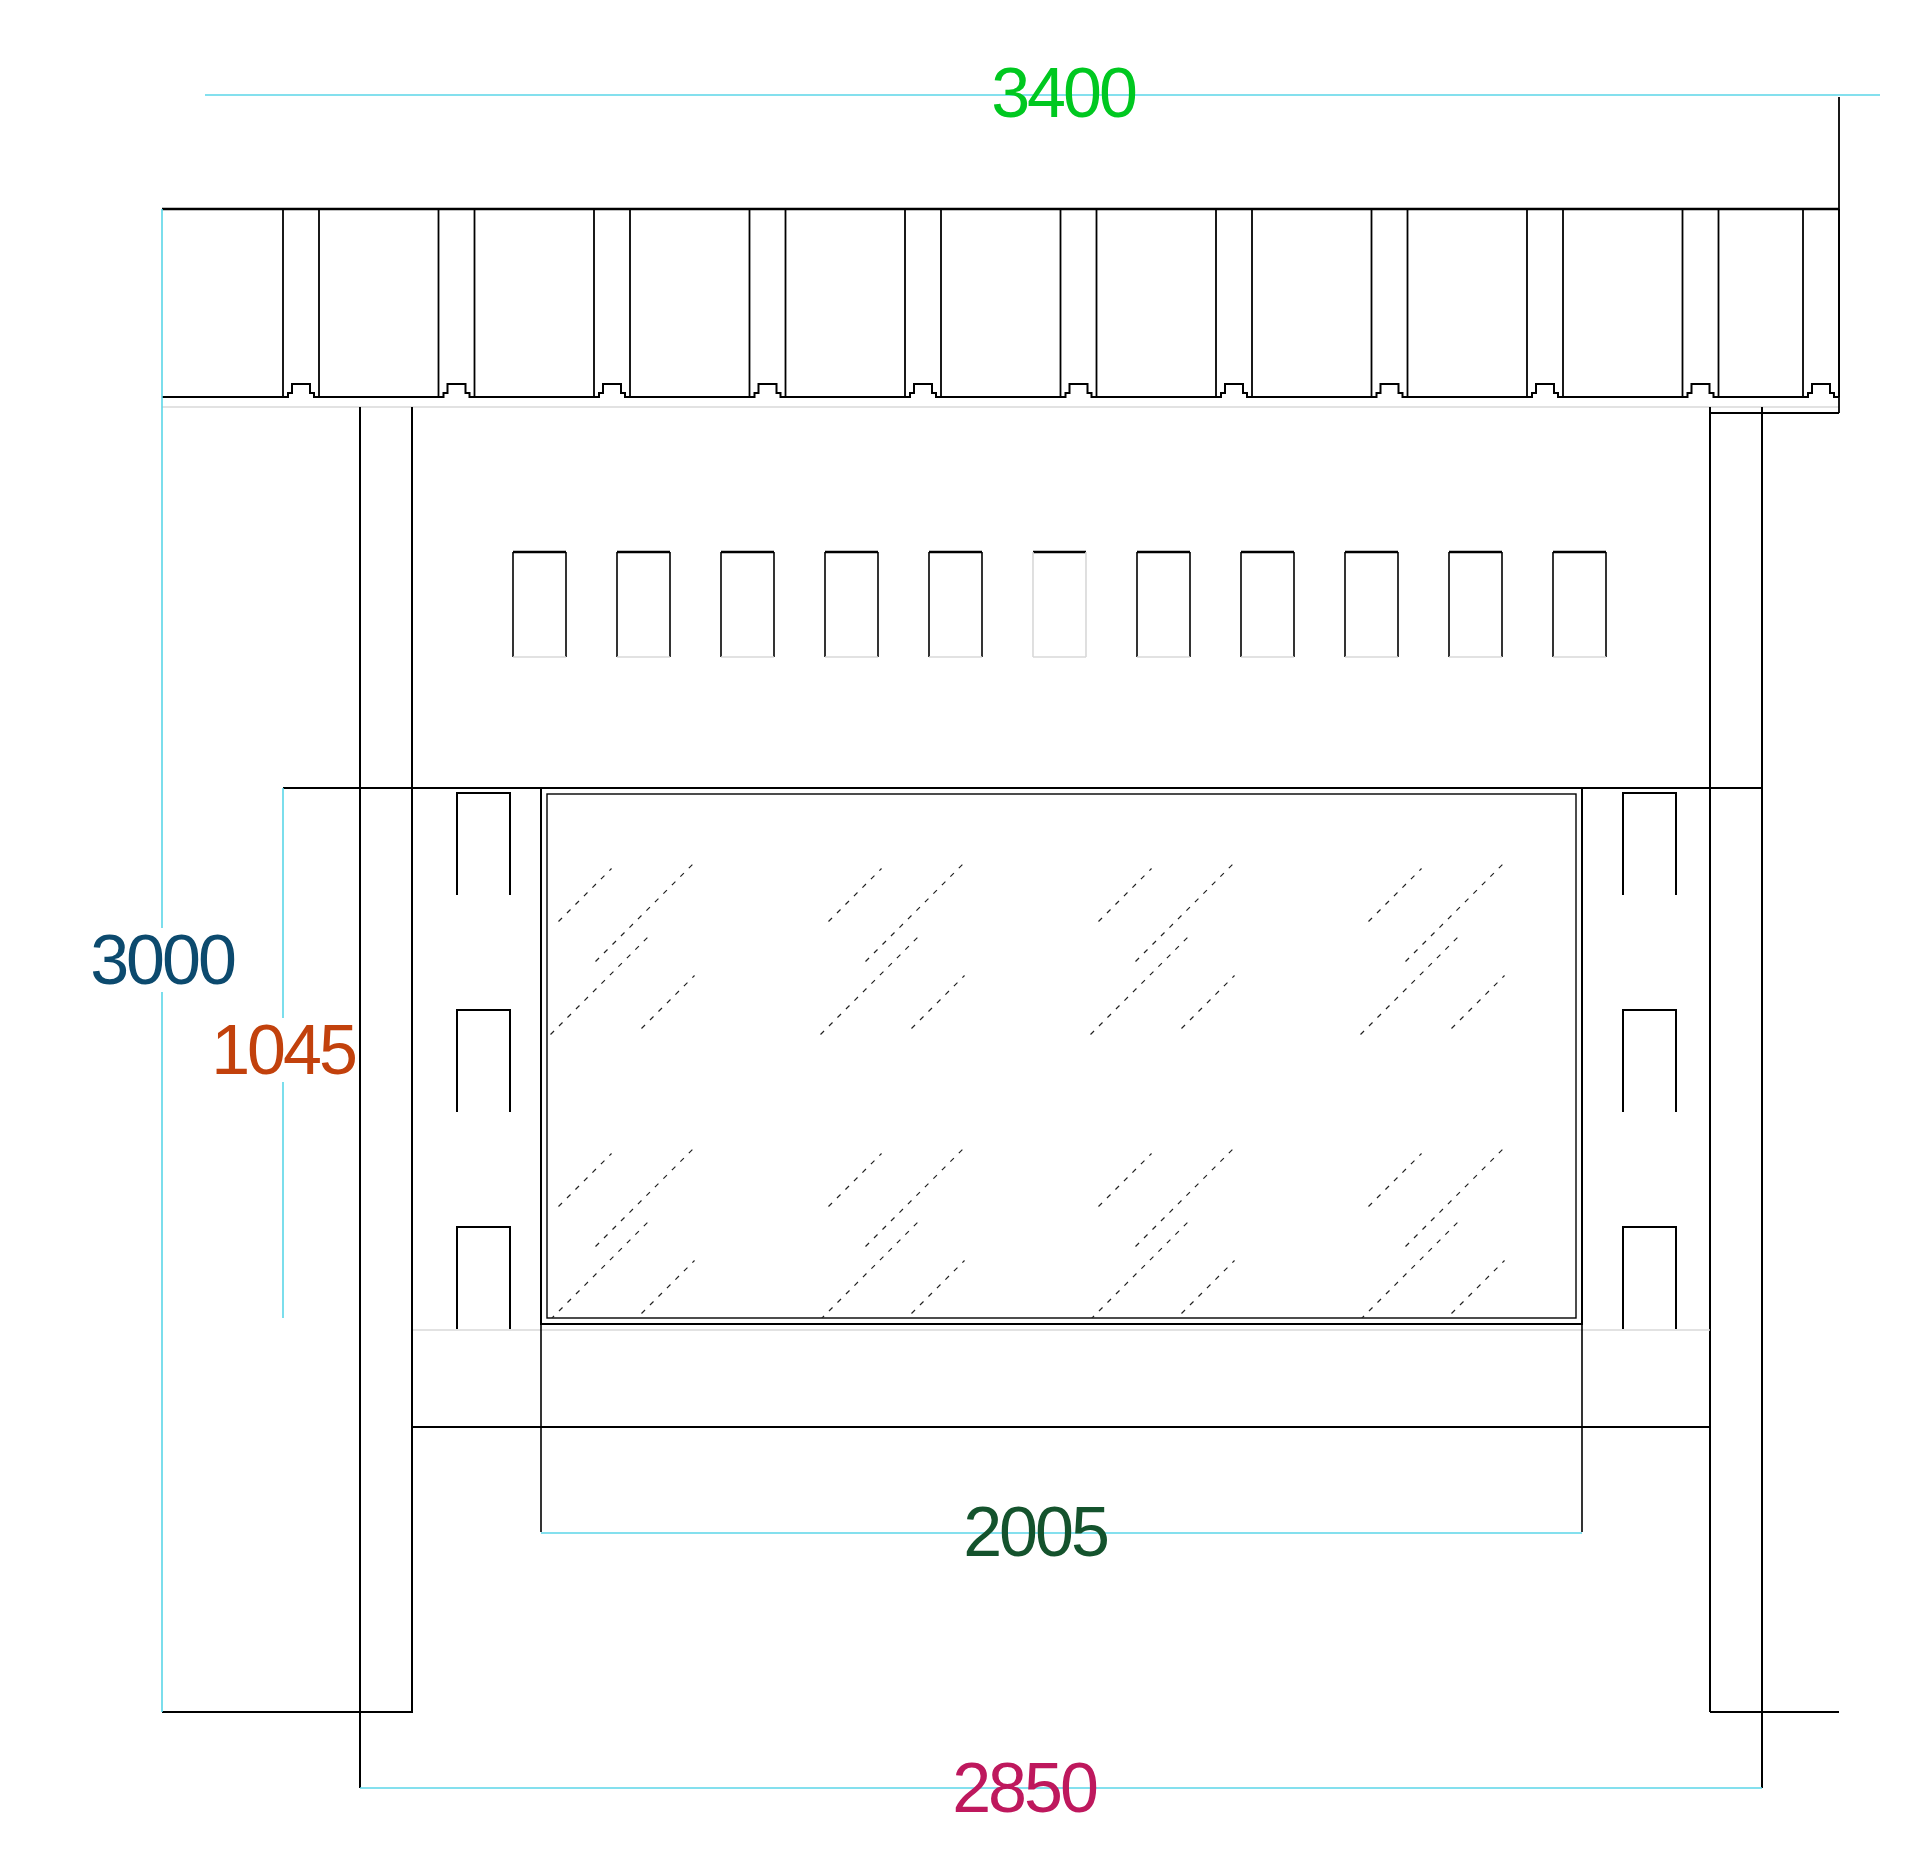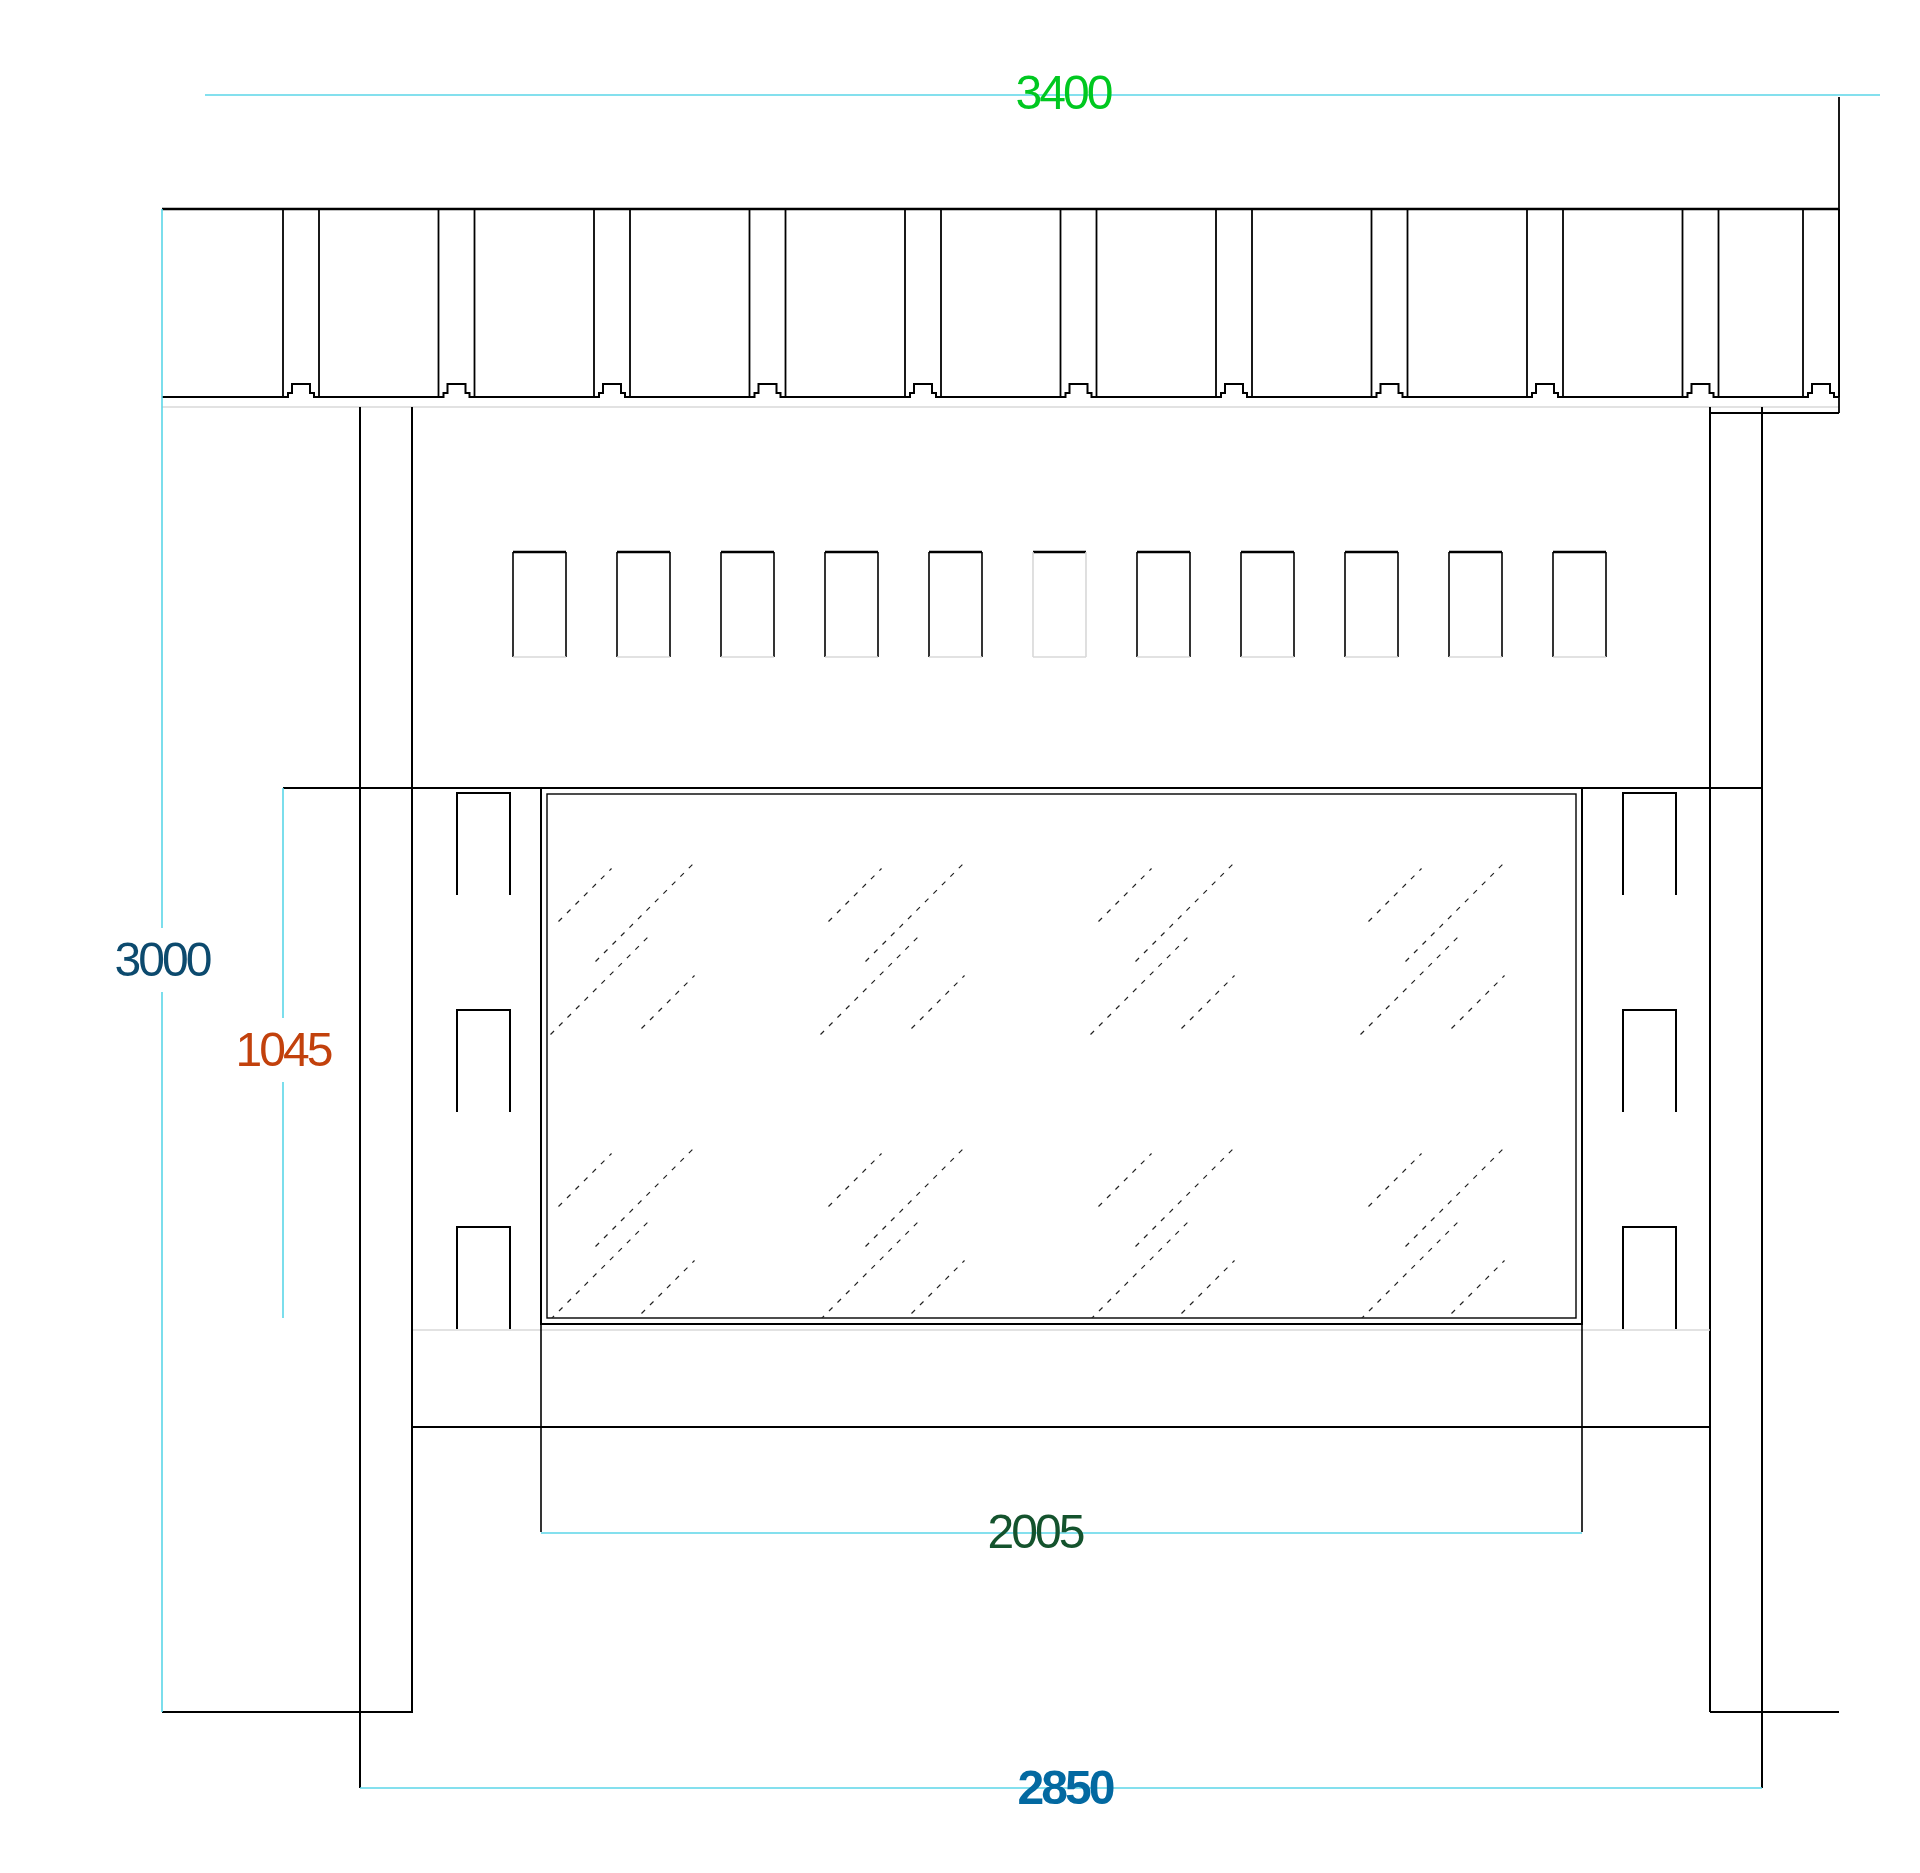--- a/index.html
+++ b/index.html
@@ -2,21 +2,21 @@
 <html><head>
 <meta charset="utf-8">
 <style>
   html,body{margin:0;padding:0;background:#fff;}
   .sheet{position:relative;width:1920px;height:1873px;background:#fff;overflow:hidden;}
   .sheet svg{position:absolute;left:0;top:0;width:1920px;height:1873px;}
   .dim-label{
     position:absolute;
     transform:translate(-50%,-50%);
     font-family:"Liberation Sans", sans-serif;
-    font-size:48px;
+    font-size:70px;
     line-height:1;
     letter-spacing:-3px;
     white-space:nowrap;
     font-weight:400;
   }
 </style>
 </head>
 <body>
 
 <div class="sheet">
@@ -153,14 +153,14 @@
         <line x1="1368.4834957055045" y1="1206.5165042944955" x2="1421.5165042944955" y2="1153.4834957055045" stroke="#222222" stroke-width="1.2" stroke-dasharray="5 7"></line>
         <line x1="1405.5025253169417" y1="1246.4974746830583" x2="1504.4974746830583" y2="1147.5025253169417" stroke="#222222" stroke-width="1.2" stroke-dasharray="5 7"></line>
         <line x1="1360.5025253169417" y1="1319.4974746830583" x2="1459.4974746830583" y2="1220.5025253169417" stroke="#222222" stroke-width="1.2" stroke-dasharray="5 7"></line>
         <line x1="1451.4834957055045" y1="1313.5165042944955" x2="1504.5165042944955" y2="1260.4834957055045" stroke="#222222" stroke-width="1.2" stroke-dasharray="5 7"></line>
       </g>
     </svg>
   <div class="dim-label" style="left: 1063px; top: 93px; color: rgb(0, 200, 32);">3400</div>
   <div class="dim-label" style="left: 162px; top: 960px; color: #0c4a6e;">3000</div>
   <div class="dim-label" style="left: 283px; top: 1050px; color: #c2410c;">1045</div>
   <div class="dim-label" style="left: 1035px; top: 1532px; color: #14532d;">2005</div>
-  <div class="dim-label" style="left: 1065px; top: 1788px; color: #0369a1; font-weight: bold;">2850</div>
+  <div class="dim-label" style="left: 1024px; top: 1788px; color: #be185d;">2850</div>
 </div>
 
 </body></html>

